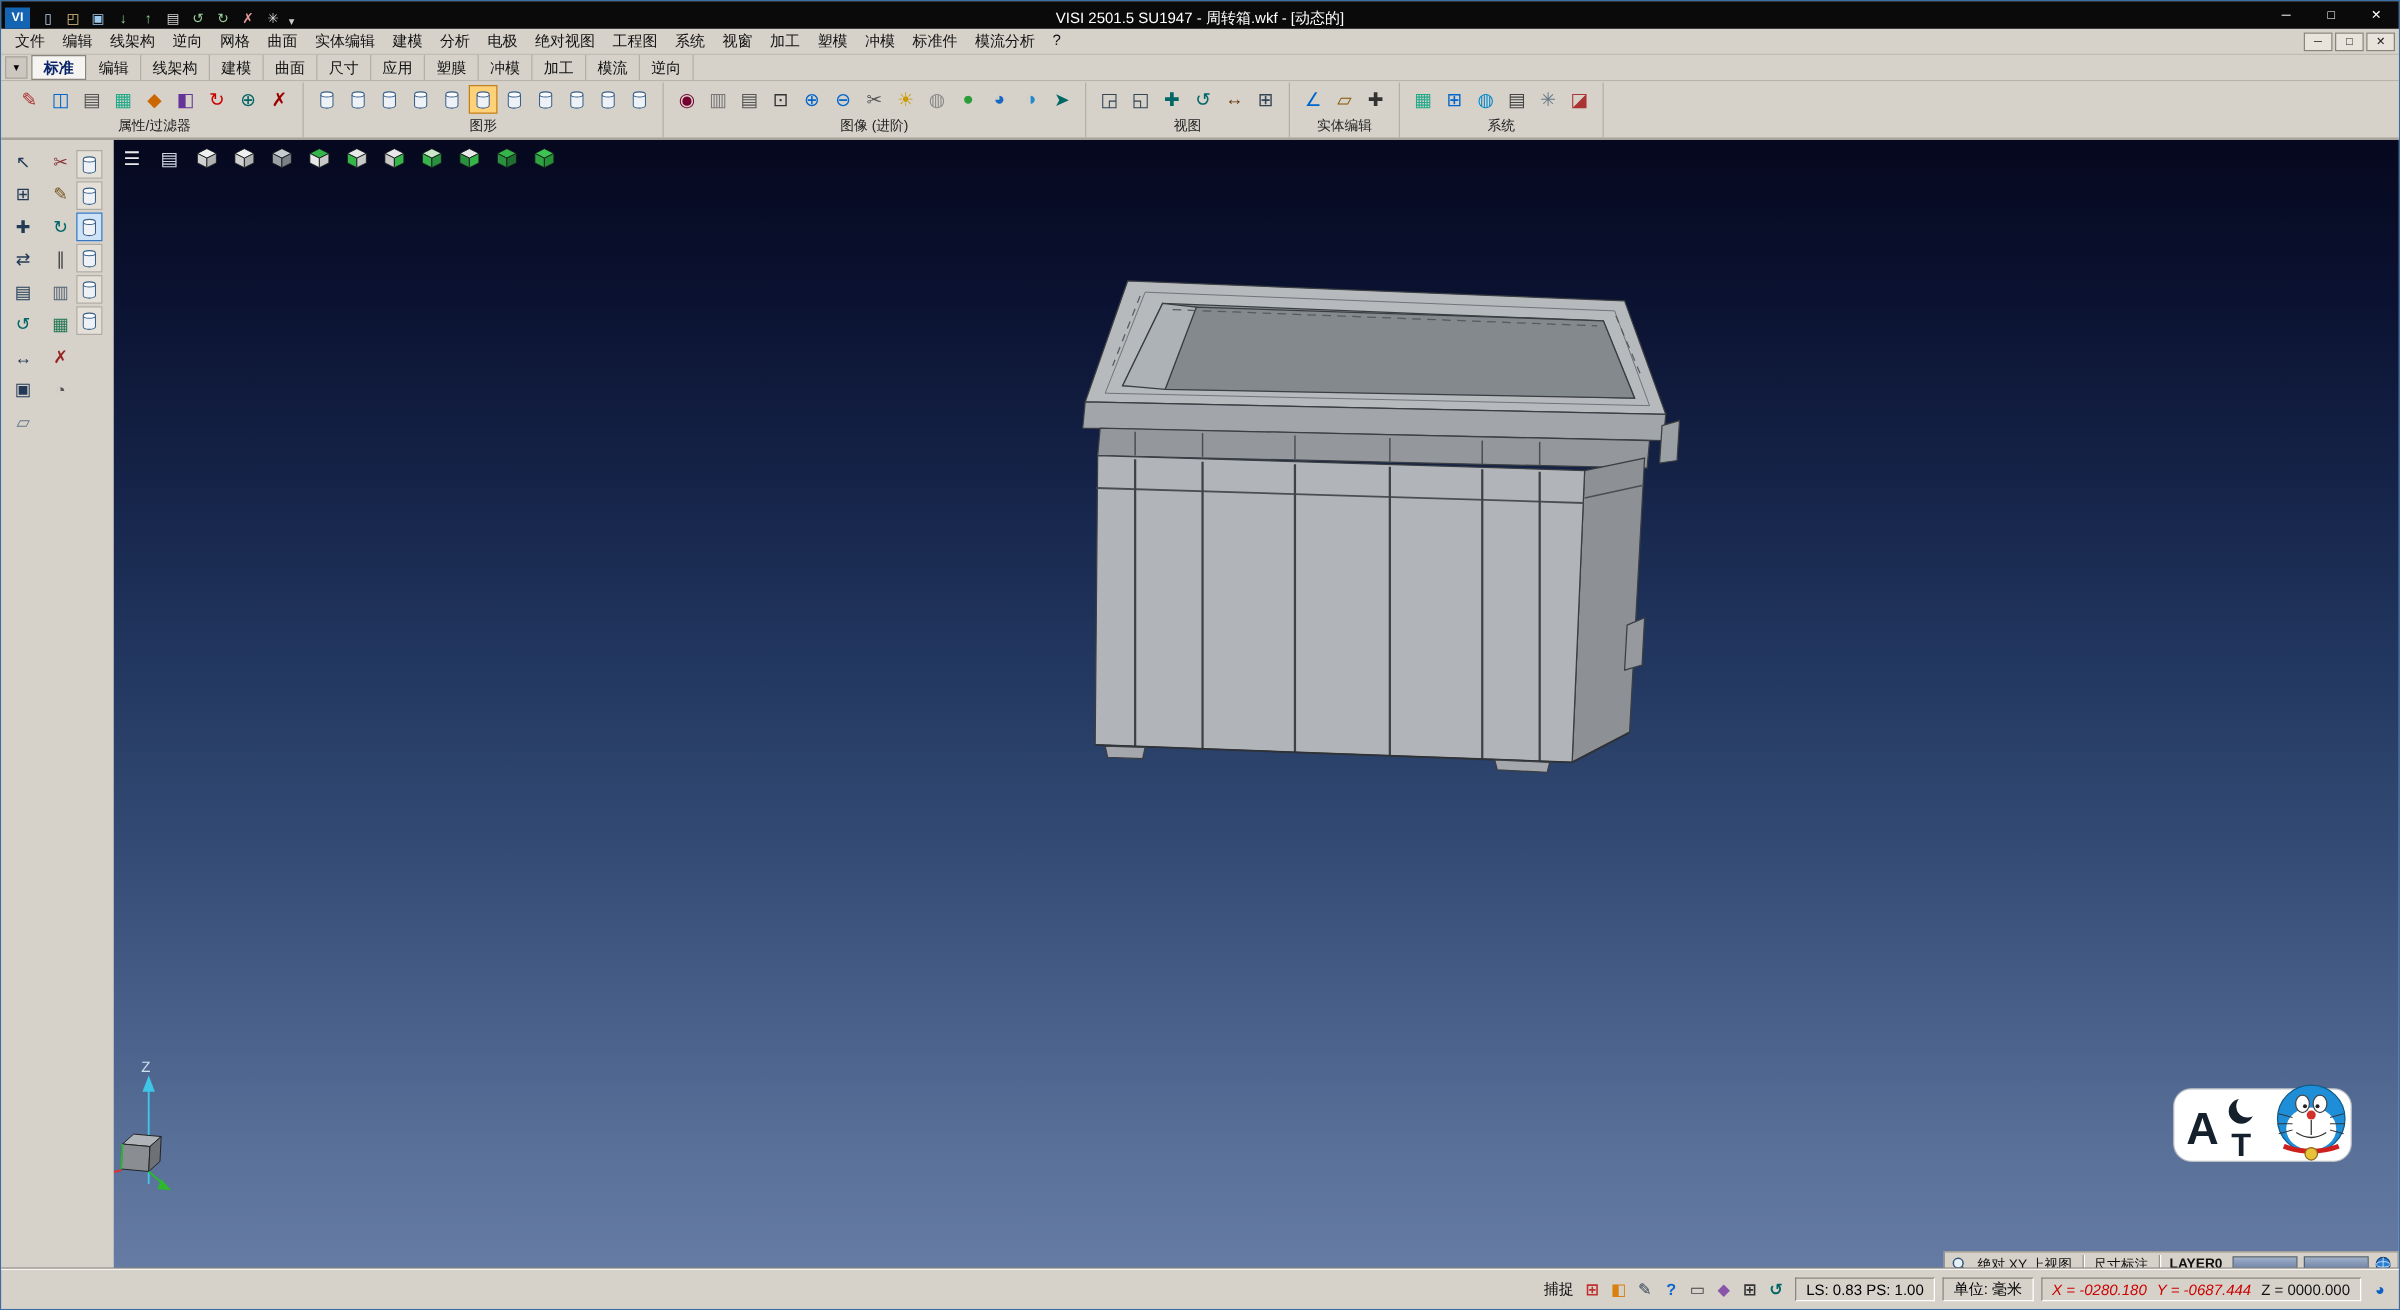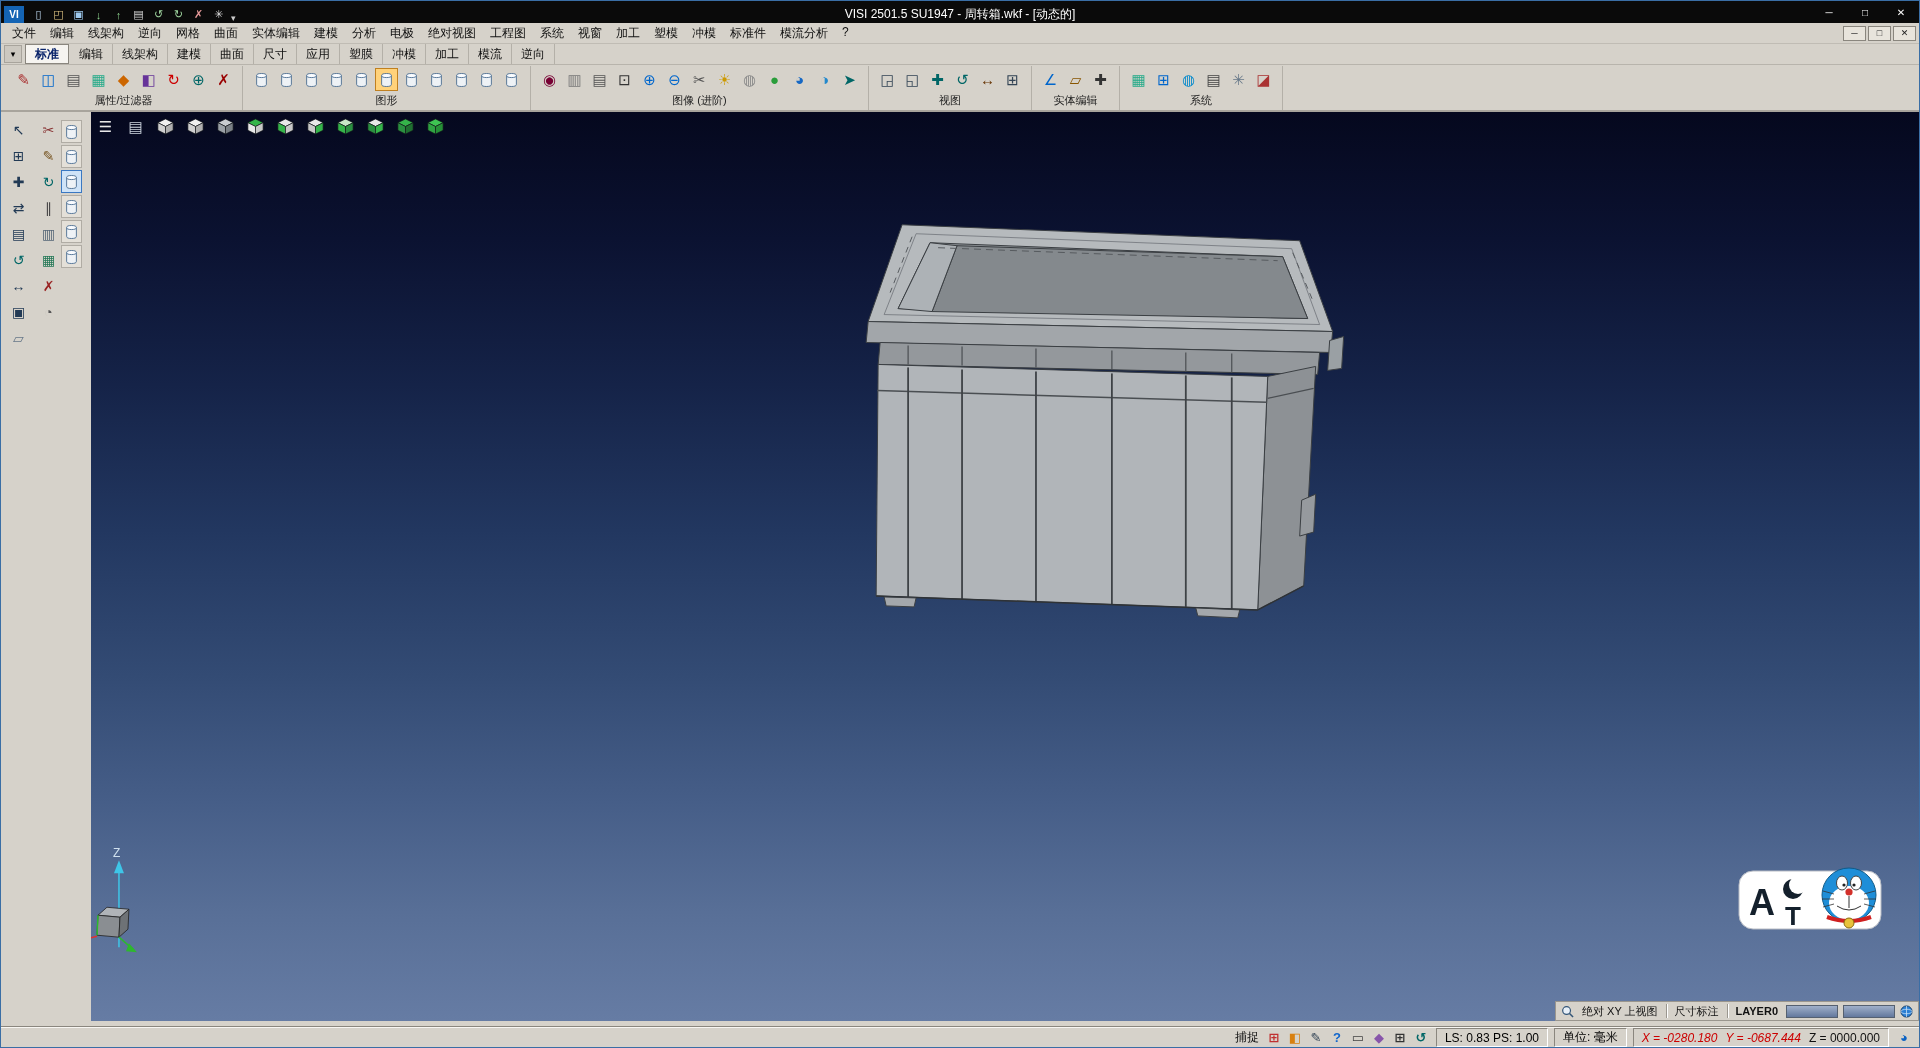--- a/index.html
+++ b/index.html
@@ -54,21 +54,21 @@
 .sticker{position:absolute;right:26px;bottom:88px;width:156px;height:72px;}
 
 
 .layer-row{position:absolute;right:0;bottom:0;height:20px;background:#d6d2ca;border:1px solid #9a968e;display:flex;align-items:center;padding:0 5px;gap:5px;}
 .lr-icon{display:flex;align-items:center;}
 .lr-text{font-size:11px;color:#111;white-space:nowrap;padding:0 3px;}
 .lr-sep{width:1px;height:14px;background:#9a968e;box-shadow:1px 0 0 #fff;}
 .swatch{width:52px;height:13px;border:1px solid #556070;background:linear-gradient(180deg,#a0b0ca,#63789d);}
 
 
-.statusbar{position:absolute;left:0;right:0;bottom:0;height:20px;background:#d6d2ca;border-top:1px solid #f8f6f2;box-shadow:0 -1px 0 #8a867e;display:flex;align-items:center;padding:0 6px;gap:6px;text-align:right;}
+.statusbar{position:absolute;left:0;right:0;bottom:0;height:32px;background:#d6d2ca;border-top:1px solid #f8f6f2;box-shadow:0 -1px 0 #8a867e;display:flex;align-items:center;padding:0 6px;gap:6px;text-align:right;}
 .flex-sp{flex:1;}
 .snap-label{font-size:12px;color:#111;}
 .sicons{display:flex;gap:3px;align-items:center;}
 .sicon{width:18px;height:18px;display:flex;align-items:center;justify-content:center;font-size:13px;font-weight:bold;}
 .sicon-world{color:#0a62c4;}
 .panel{border:1px solid;border-color:#8a867e #fff #fff #8a867e;padding:0 8px;height:19px;display:flex;align-items:center;font-size:12px;background:#d6d2ca;white-space:nowrap;gap:8px;}
 .coord-red{color:#cc0000;font-style:italic;}
 .coord-dark{color:#111;}
 </style>
 </head>

